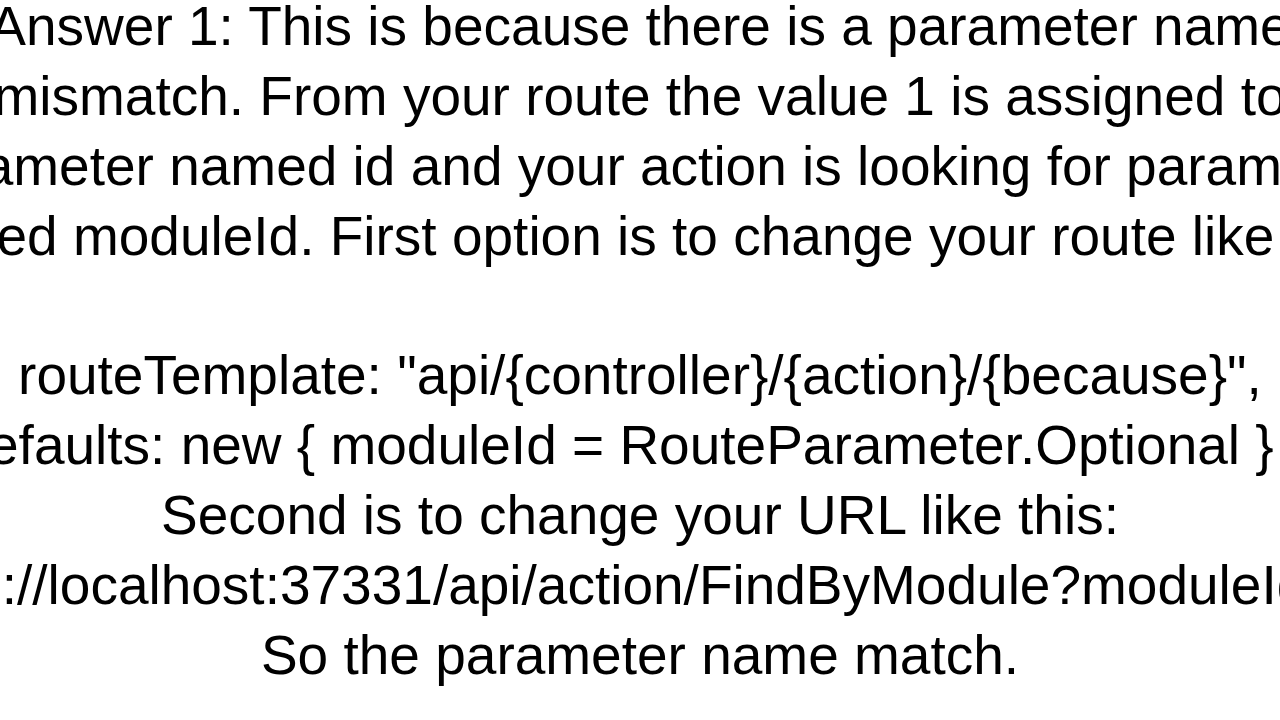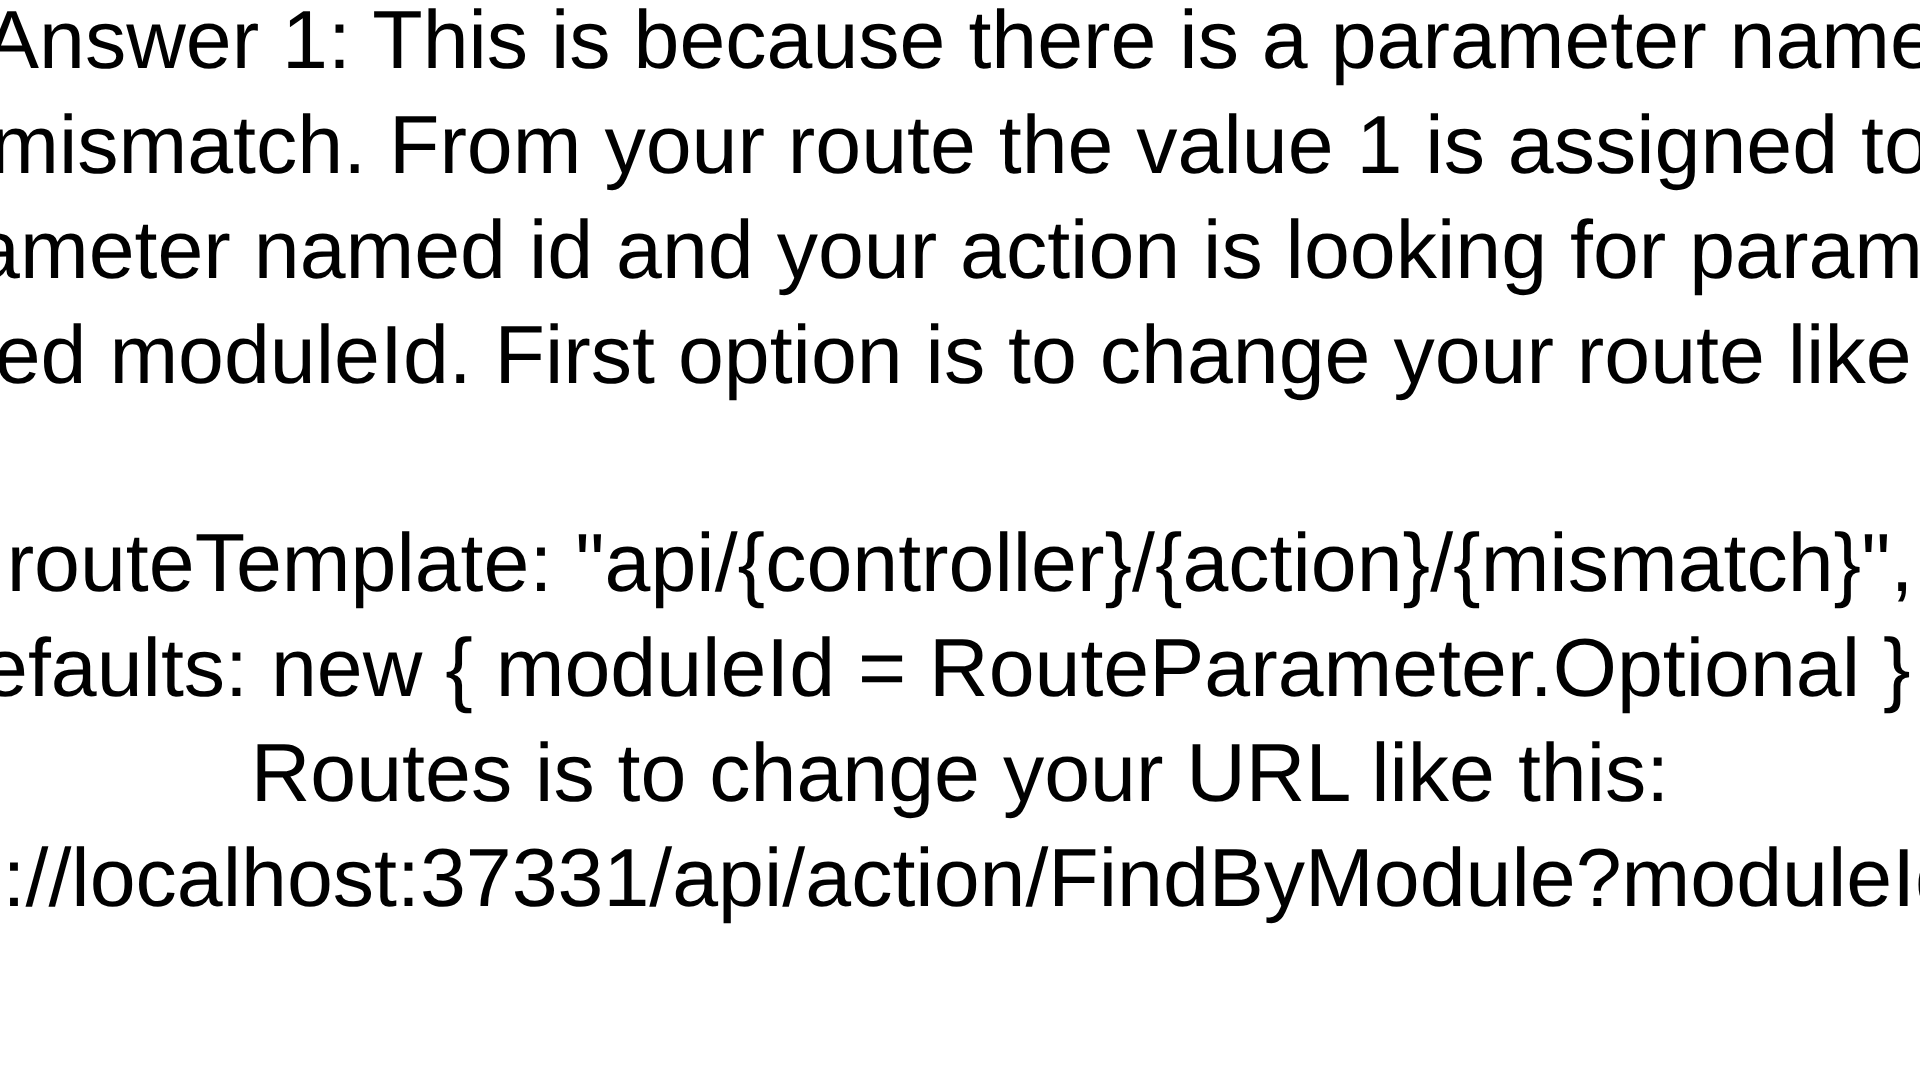--- a/index.html
+++ b/index.html
@@ -34,18 +34,19 @@
 </head>
 <body>
 
 <div class="viewport">
   <div class="text-block">
     <span>Answer 1: This is because there is a parameter name</span><br>
     <span>mismatch. From your route the value 1 is assigned to</span><br>
     <span>parameter named id and your action is looking for parameter</span><br>
     <span>named moduleId. First option is to change your route like this:</span><br>
     <br>
-    <span>routeTemplate: "api/{controller}/{action}/{mismatch}",</span><br>
+    <span>routeTemplate: "api/{controller}/{action}/{because}",</span><br>
     <span>defaults: new { moduleId = RouteParameter.Optional } );</span><br>
-    <span>Routes is to change your URL like this:</span><br>
+    <span>Second is to change your URL like this:</span><br>
     <span>http://localhost:37331/api/action/FindByModule?moduleId=1</span><br>
+    <span>So the parameter name match.</span>
   </div>
 </div>
 
 </body></html>

